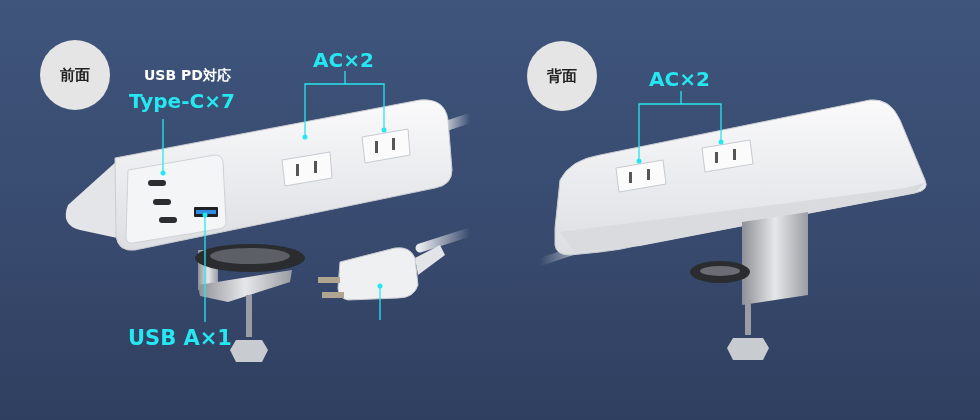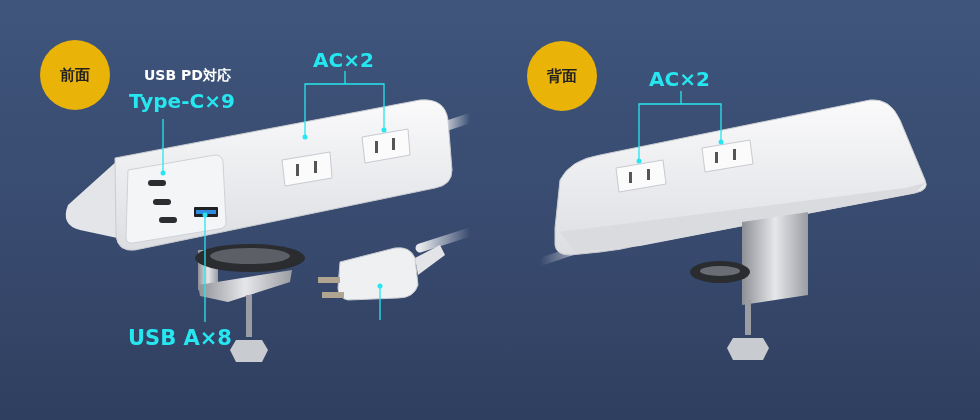--- a/index.html
+++ b/index.html
@@ -1,18 +1,18 @@
 <!DOCTYPE html>
 <html><head>
 <meta charset="utf-8">
 <style>
   html,body{margin:0;padding:0;}
   body{width:980px;height:420px;overflow:hidden;background:linear-gradient(180deg,#3f557c 0%,#37496d 60%,#2f3f5f 100%);font-family:"DejaVu Sans","Liberation Sans",sans-serif;position:relative;}
   .stage{position:absolute;left:0;top:0;width:980px;height:420px;}
-  .badge{position:absolute;width:70px;height:70px;border-radius:50%;background:#eab308;color:#222;font-size:15px;display:flex;align-items:center;justify-content:center;font-weight:bold;}
+  .badge{position:absolute;width:70px;height:70px;border-radius:50%;background:#e5e5e5;color:#222;font-size:15px;display:flex;align-items:center;justify-content:center;font-weight:bold;}
   .label{position:absolute;color:#26e6f0;font-weight:bold;white-space:nowrap;}
   .label-white{position:absolute;color:#ffffff;font-weight:bold;white-space:nowrap;}
   svg{position:absolute;left:0;top:0;}
 </style>
 </head>
 <body>
 
 <div class="stage">
 
   <svg width="980" height="420" viewBox="0 0 980 420">
@@ -120,19 +120,19 @@
     <g fill="#26e6f0">
       <circle cx="639" cy="161" r="2.5"></circle>
       <circle cx="721" cy="142" r="2.5"></circle>
     </g>
   </svg>
 
   <div class="badge" style="left:40px;top:40px;">前面</div>
   <div class="badge" style="left:527px;top:41px;text-align:center;">背面</div>
 
   <div class="label-white" style="left:144px;top:67px;font-size:14px;">USB PD対応</div>
-  <div class="label" style="left:129px;top:89px;font-size:20px;">Type-C×9</div>
+  <div class="label" style="left:129px;top:89px;font-size:20px;">Type-C×7</div>
   <div class="label" style="left:313px;top:48px;font-size:20px;">AC×2</div>
-  <div class="label" style="left:128px;top:326px;font-size:21px;">USB A×8</div>
+  <div class="label" style="left:128px;top:326px;font-size:21px;">USB A×1</div>
 
   <div class="label" style="left:649px;top:67px;font-size:20px;">AC×2</div>
 
 </div>
 
 </body></html>

